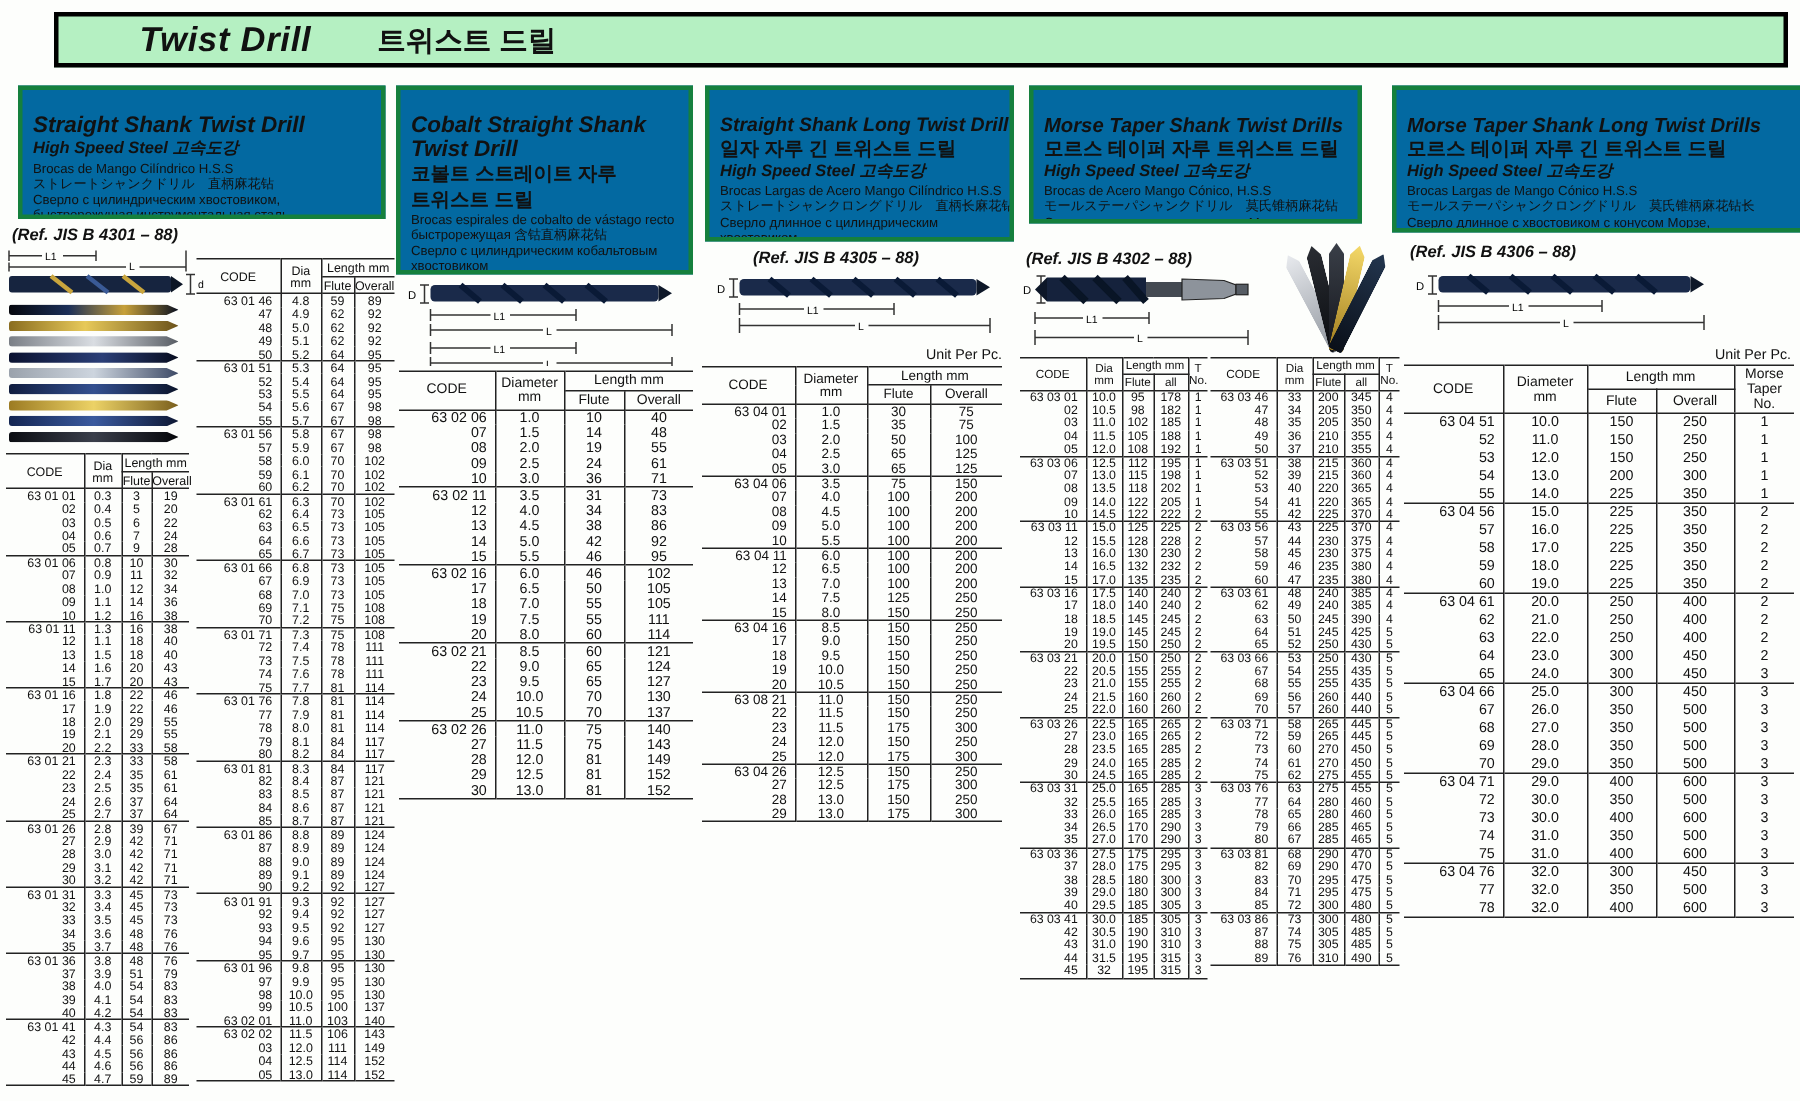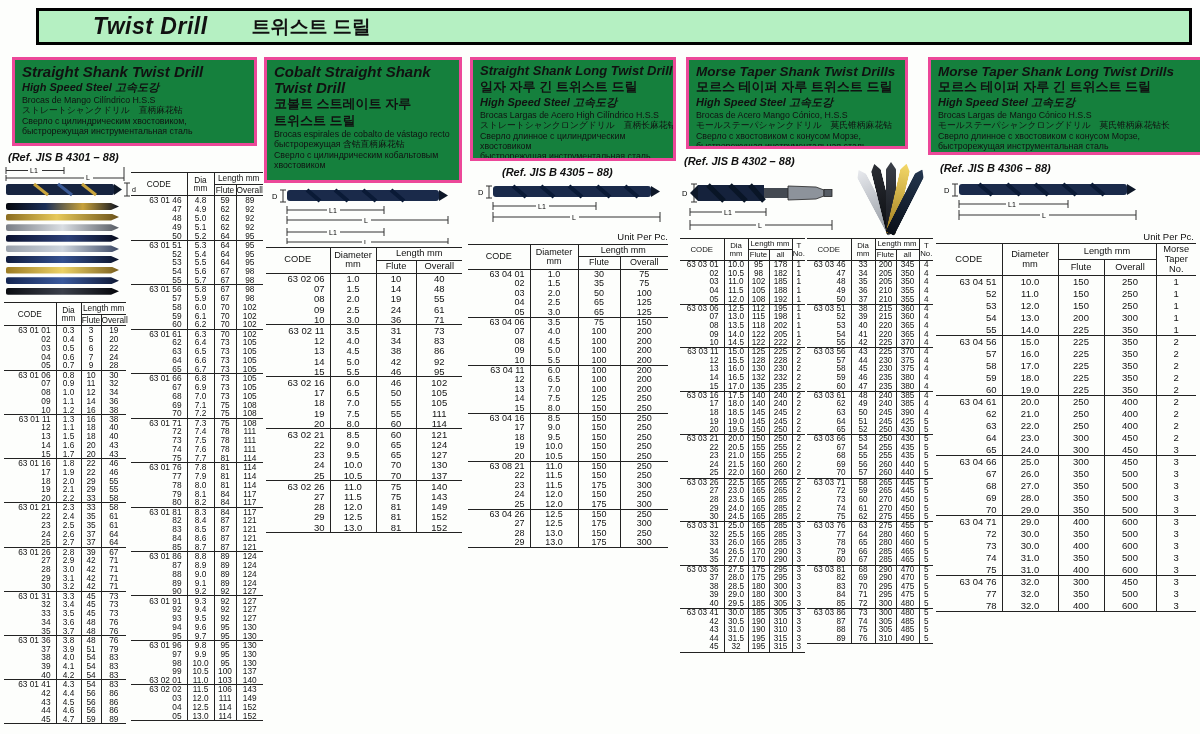--- a/index.html
+++ b/index.html
@@ -2,21 +2,21 @@
 <html><head>
 <meta charset="utf-8">
 <style>
   *{box-sizing:border-box;margin:0;padding:0}
   body{background:#e9f2e9;font-family:"Liberation Sans",sans-serif;color:#111}
   .page{position:relative;width:1200px;height:734px;background:#fdfefc;overflow:hidden}
   .title-bar{position:absolute;left:36px;top:8px;width:1156px;height:37px;background:#b5f0c2;
     border:3px solid #000;display:flex;align-items:center}
   .title-en{font:italic bold 23px "Liberation Sans",sans-serif;margin-left:54px;letter-spacing:.5px}
   .title-ko{font:bold 19px "Liberation Sans",sans-serif;margin-left:44px}
-  .box{position:absolute;background:#15803d;border:3px solid #ec4899;padding:4px 7px;overflow:hidden}
+  .box{position:absolute;background:#0369a1;border:3px solid #15803d;padding:16px 7px;overflow:hidden}
   .hl{white-space:nowrap}
   .en{font:italic bold 15px "Liberation Sans",sans-serif;line-height:1.08}
   .en13{font:italic bold 13px "Liberation Sans",sans-serif;line-height:1.15}
   .en135{font:italic bold 13.5px "Liberation Sans",sans-serif;line-height:1.12}
   .ko{font:bold 13px "Liberation Sans",sans-serif;line-height:1.25}
   .hs{font:italic bold 11px "Liberation Sans",sans-serif;line-height:1.25;margin-top:1px}
   .sm{font:8.8px "Liberation Sans",sans-serif;line-height:1.18}
   .ref{position:absolute;font:italic bold 11px "Liberation Sans",sans-serif;white-space:nowrap}
   .unit{position:absolute;font:9.5px "Liberation Sans",sans-serif;text-align:right;white-space:nowrap}
   
@@ -1004,21 +1004,21 @@
             <td class="c3">152</td>
           </tr>
         </tbody>
       </table>
     </div>
 
   <div class="box" style="left:470px;top:57px;width:206px;height:104px">
     <div class="hl en13">Straight Shank Long Twist Drill</div>
     <div class="hl ko">일자 자루 긴 트위스트 드릴</div>
     <div class="hl hs">High Speed Steel 고속도강</div>
-    <div class="hl sm">Brocas Largas de Acero High Cilíndrico H.S.S</div>
+    <div class="hl sm">Brocas Largas de Acero Mango Cilíndrico H.S.S</div>
     <div class="hl sm">ストレートシャンクロングドリル　直柄长麻花钻</div>
     <div class="hl sm">Сверло длинное с цилиндрическим</div>
     <div class="hl sm">хвостовиком</div>
     <div class="hl sm">быстрорежущая инструментальная сталь</div>
   </div>
   <div class="ref" style="left:502px;top:166px">(Ref. JIS B 4305 – 88)</div>
 
   <svg style="position:absolute;left:478px;top:184px" width="190" height="44" viewBox="0 0 190 44">
     <text x="0" y="11" font-size="7.5">D</text>
     <line x1="11" y1="2" x2="11" y2="14" stroke="#333"></line>
@@ -1248,21 +1248,21 @@
 
   <div class="box" style="left:686px;top:57px;width:222px;height:92px">
     <div class="hl en135">Morse Taper Shank Twist Drills</div>
     <div class="hl ko">모르스 테이퍼 자루 트위스트 드릴</div>
     <div class="hl hs">High Speed Steel 고속도강</div>
     <div class="hl sm">Brocas de Acero Mango Cónico, H.S.S</div>
     <div class="hl sm">モールステーパシャンクドリル　莫氏锥柄麻花钻</div>
     <div class="hl sm">Сверло с хвостовиком с конусом Морзе,</div>
     <div class="hl sm">быстрорежущая инструментальная сталь</div>
   </div>
-  <div class="ref" style="left:684px;top:155px">(Ref. JIS B 4302 – 88)</div>
+  <div class="ref" style="left:684px;top:167px">(Ref. JIS B 4302 – 88)</div>
 
   <svg style="position:absolute;left:682px;top:176px" width="160" height="60" viewBox="0 0 160 60">
     <text x="0" y="20" font-size="7.5">D</text>
     <line x1="12" y1="8" x2="12" y2="26" stroke="#333"></line>
       <line x1="9" y1="8" x2="15" y2="8" stroke="#333"></line>
       <line x1="9" y1="26" x2="15" y2="26" stroke="#333"></line>
     <g>
       <polygon points="16,9 8,17 16,25" fill="#0d1728"></polygon>
       <rect x="16" y="9" width="66" height="16" fill="#15223c"></rect>
       <line x1="26" y1="9" x2="42" y2="25" stroke="#091526" stroke-width="5"></line>

